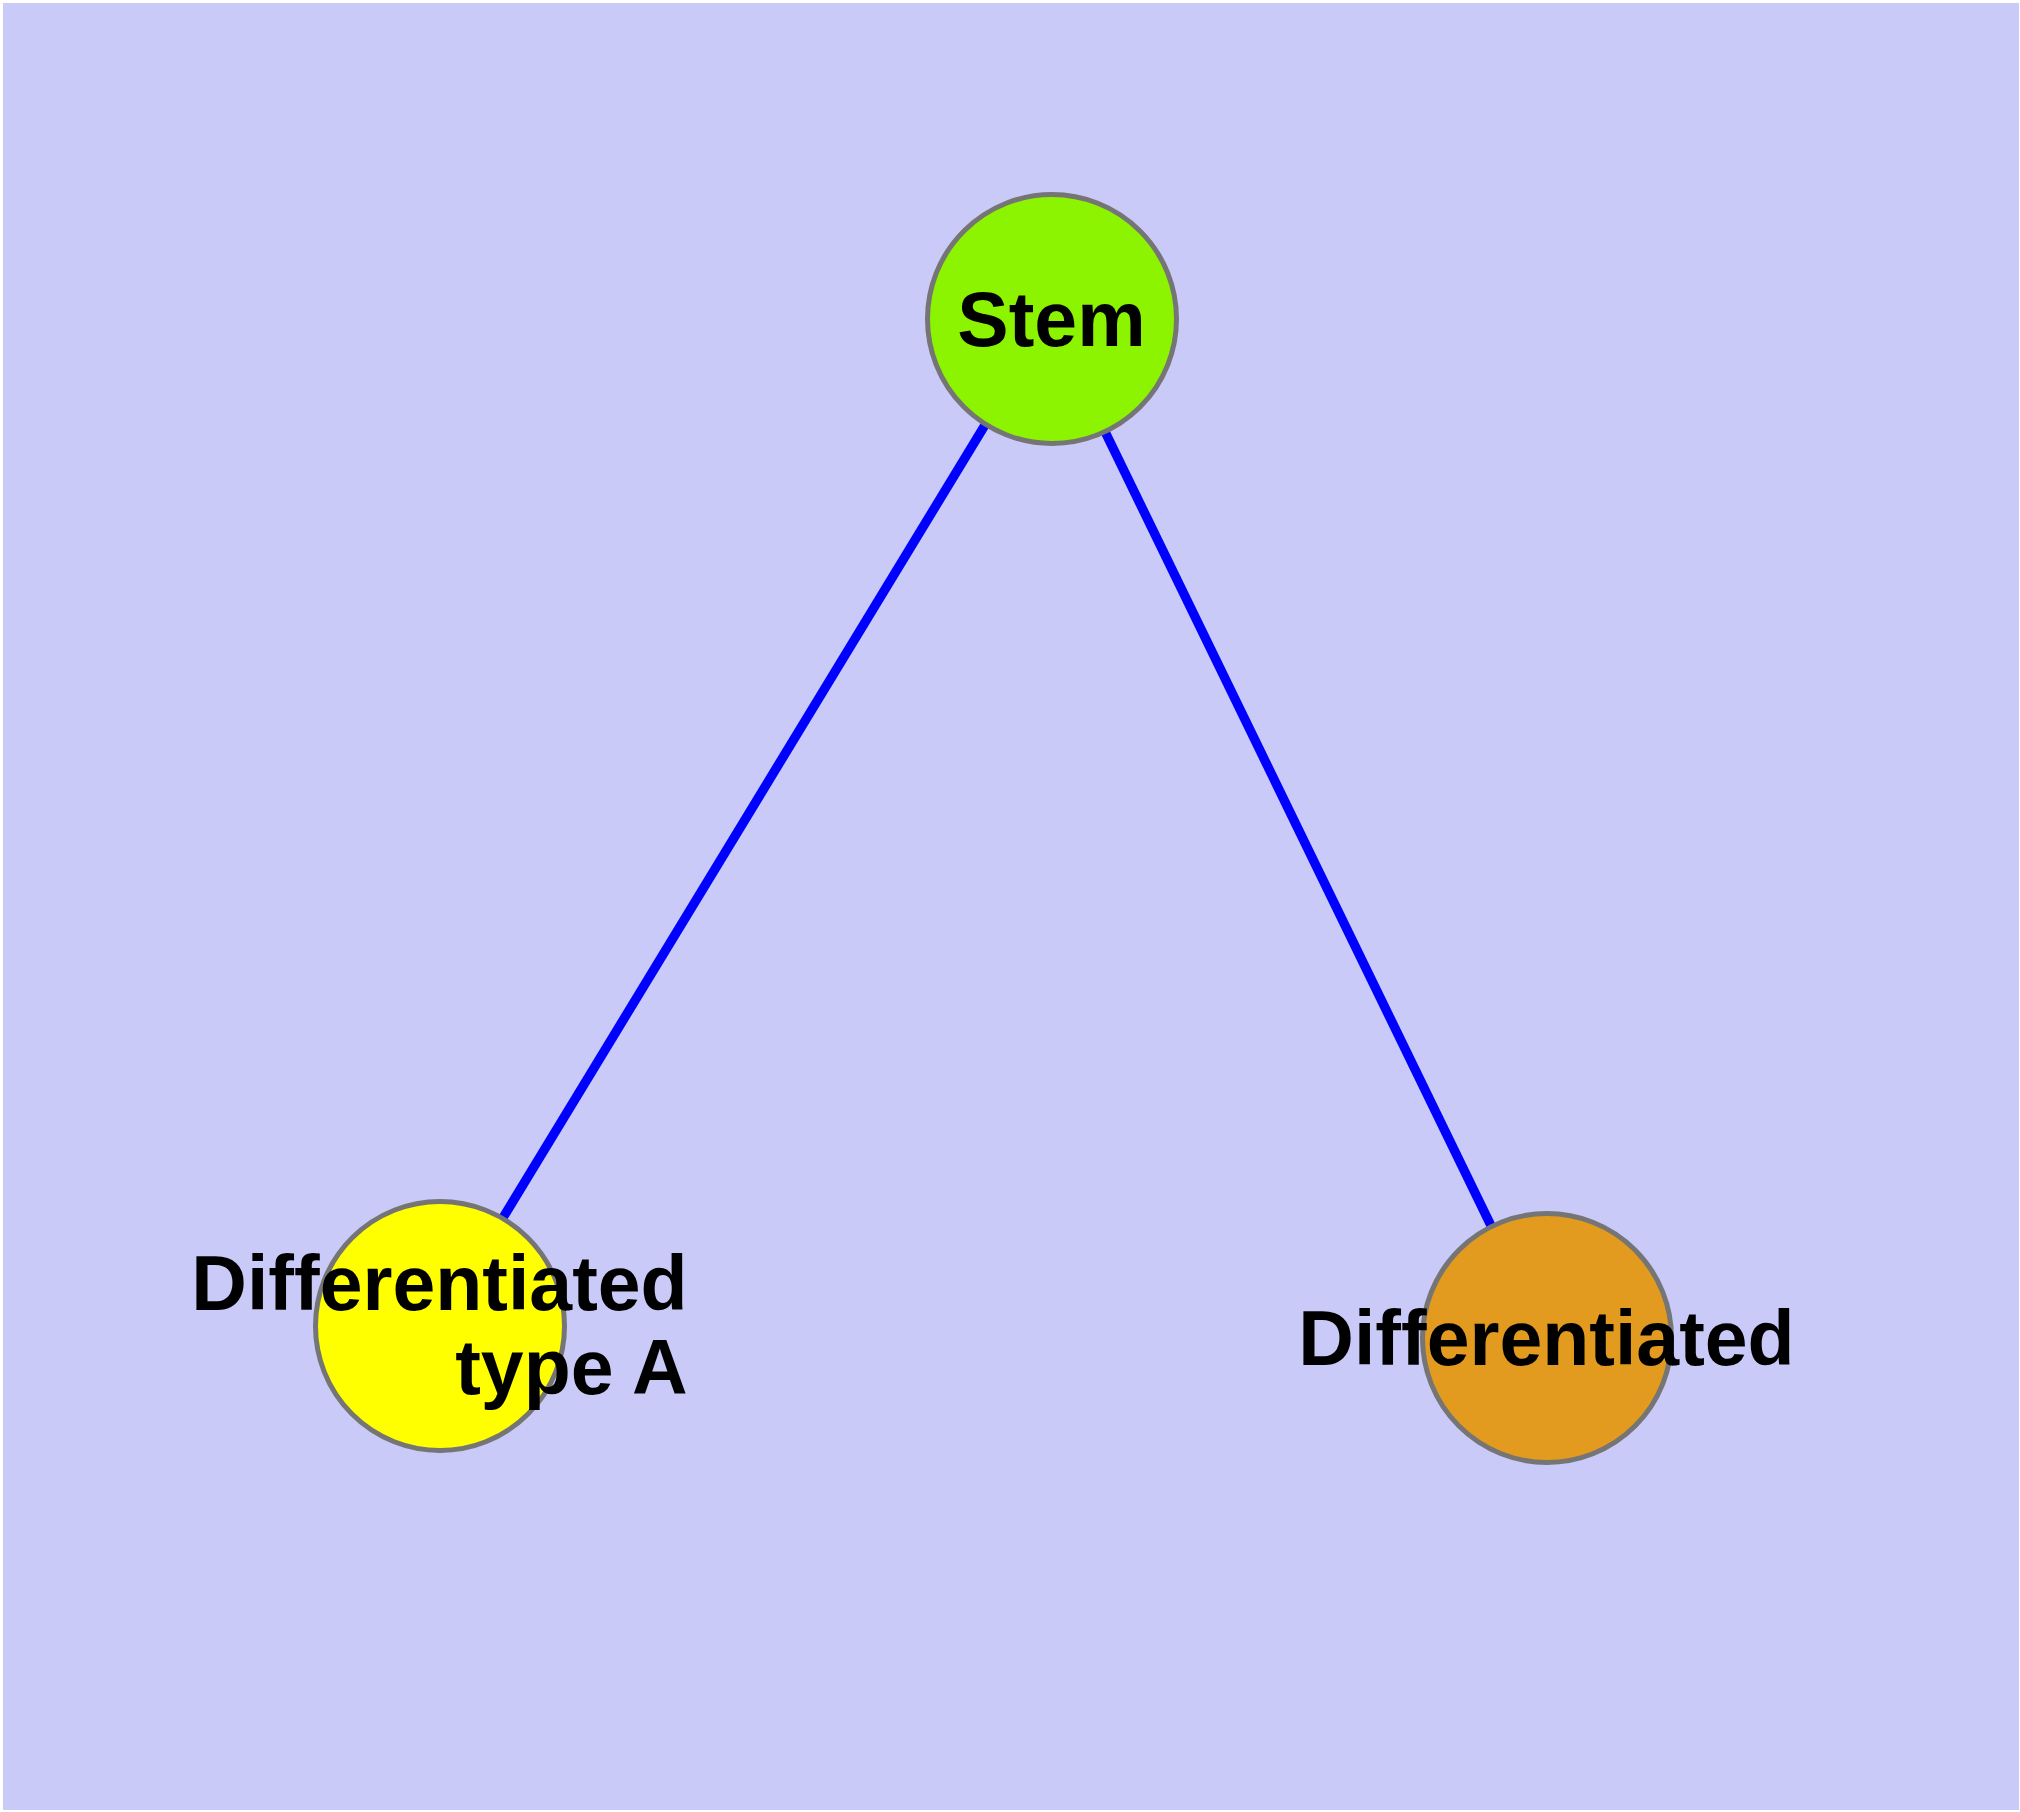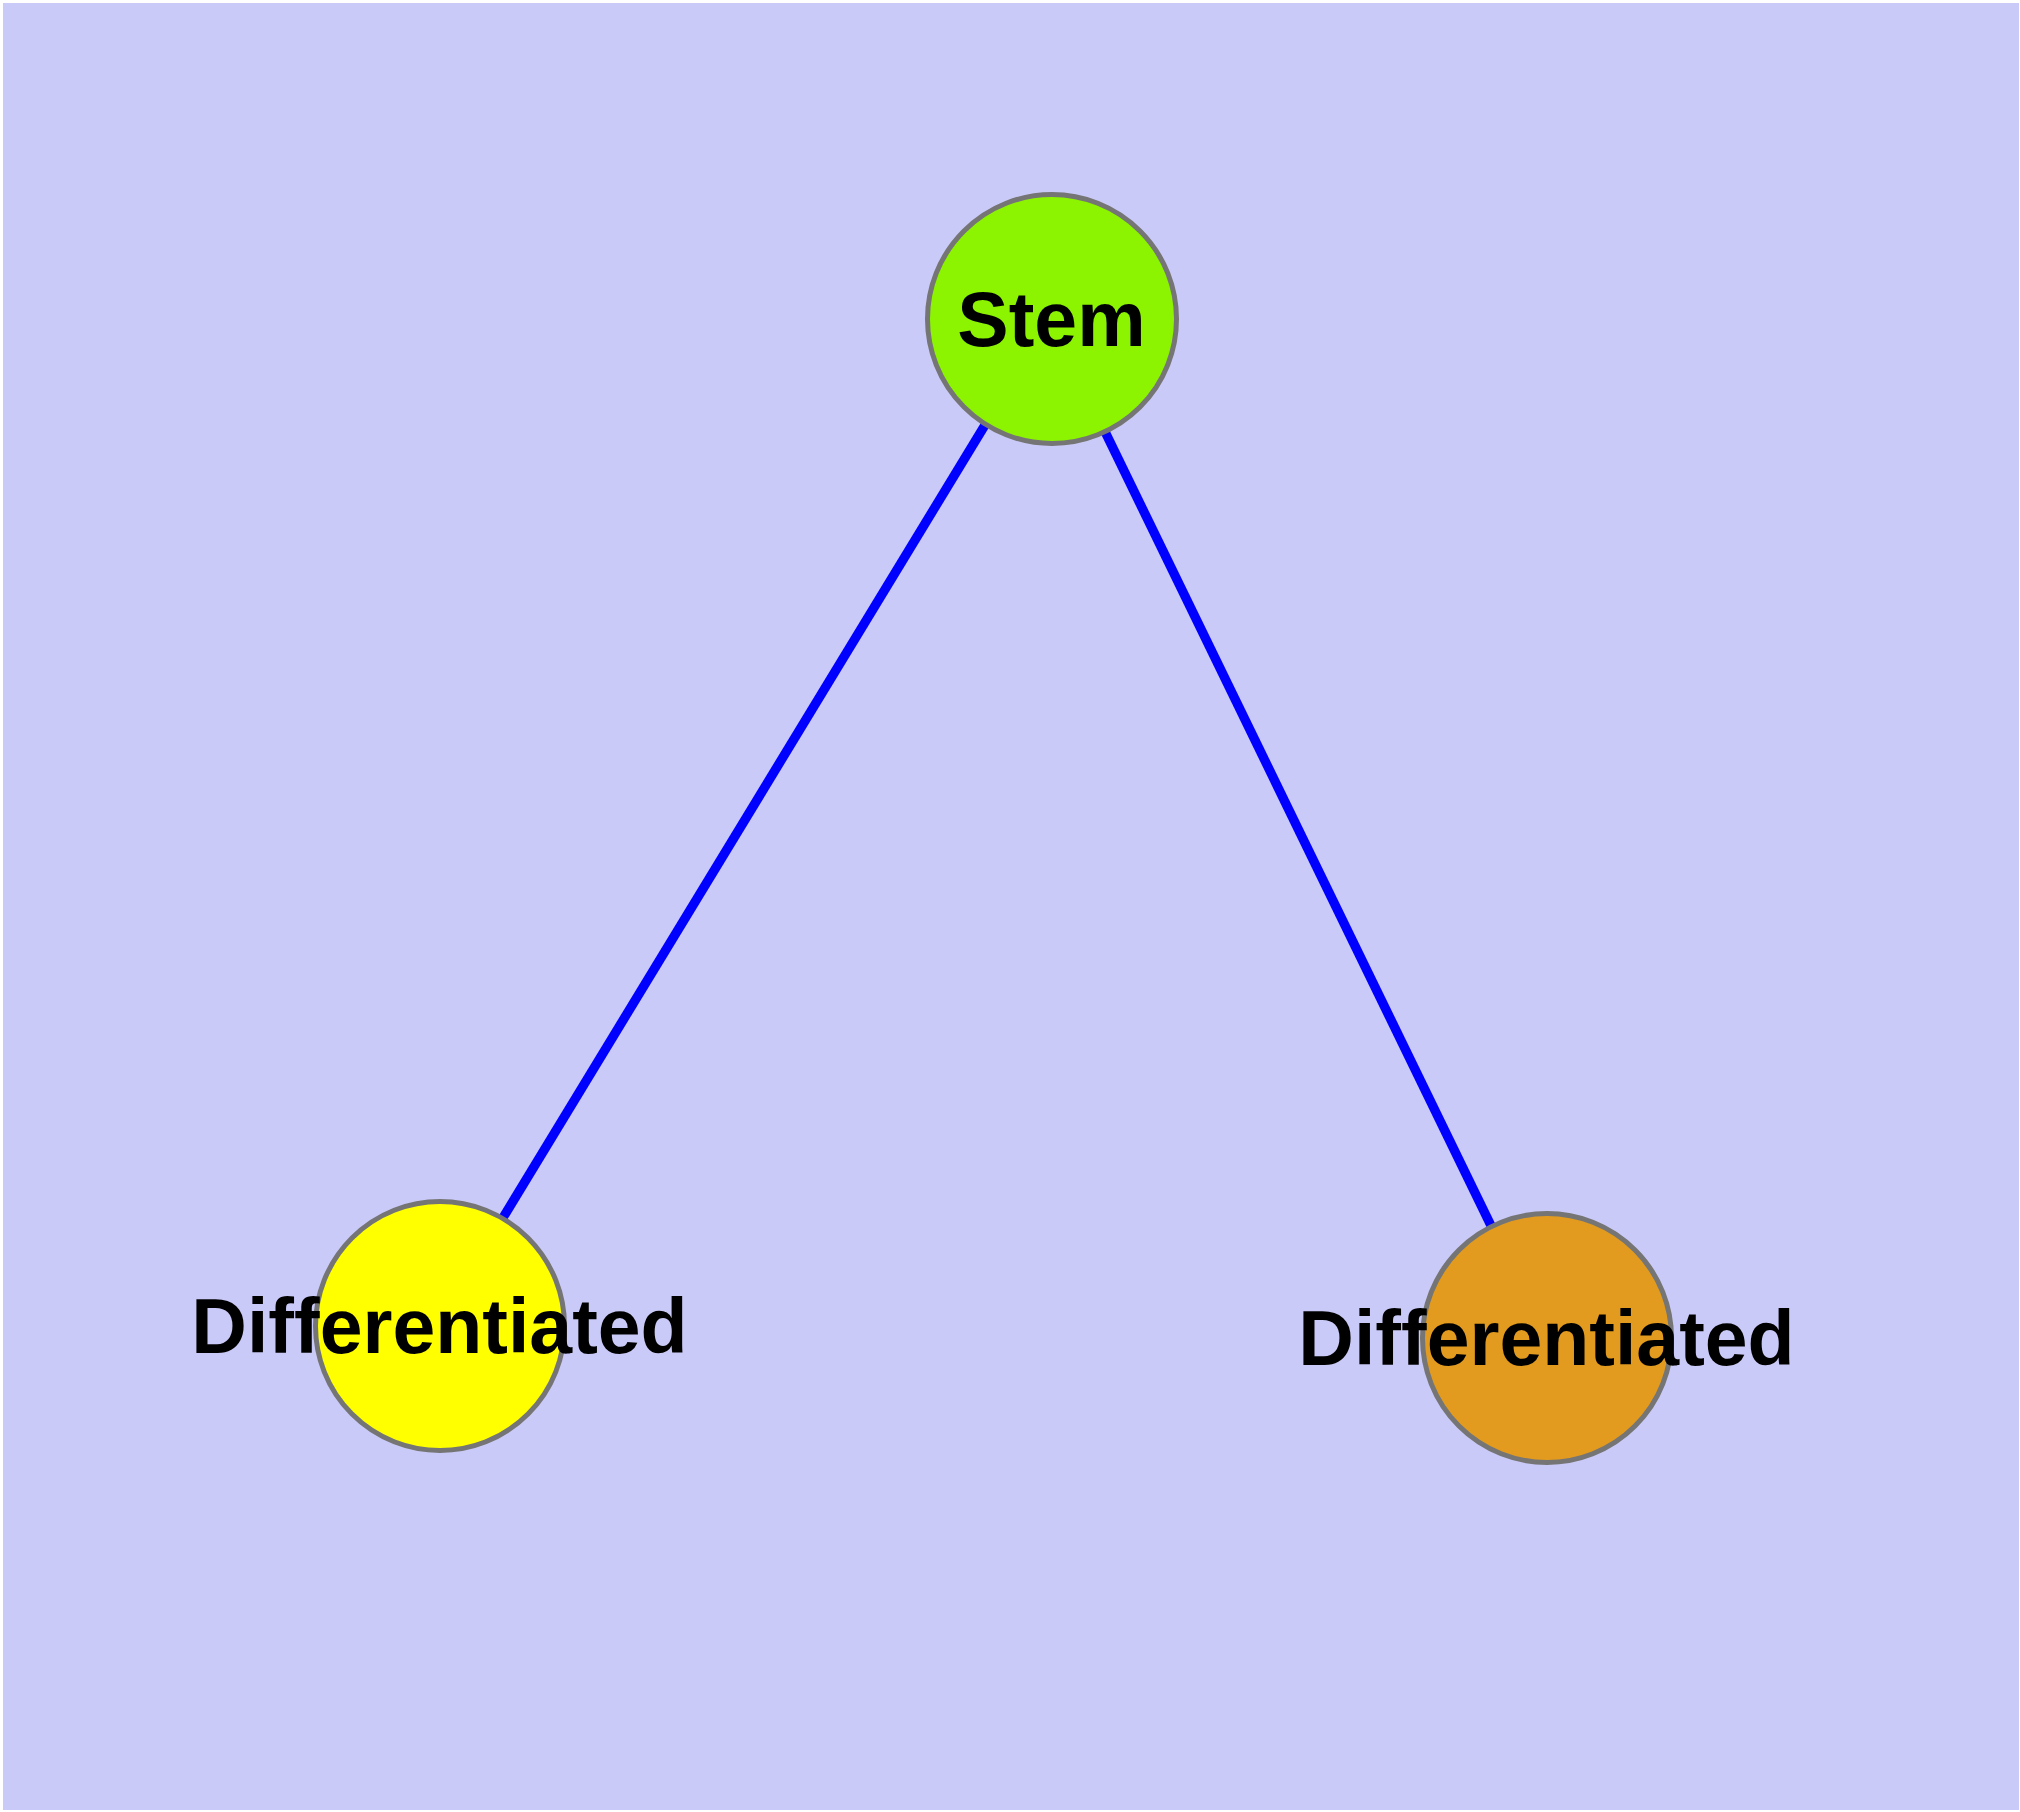--- a/index.html
+++ b/index.html
@@ -62,20 +62,21 @@
     <div class="node" style="left: 1049px; top: 316px; width: 254px; height: 254px; background: rgb(140, 244, 0); border-color: rgb(117, 117, 117); border-width: 5.1px;">
       <div class="node-label" style="color: rgb(0, 0, 0);">
         <span>Stem</span>
 
       </div>
     </div>
 
     <div class="node" style="left: 437px; top: 1323px; width: 254px; height: 254px; background: rgb(255, 255, 0); border-color: rgb(117, 117, 117); border-width: 5.1px;">
       <div class="node-label" style="color: rgb(0, 0, 0);">
         <span>Differentiated</span>
+        <span>type A</span>
       </div>
     </div>
 
     <div class="node" style="left: 1544px; top: 1335px; width: 254px; height: 254px; background: rgb(226, 155, 31); border-color: rgb(117, 117, 117); border-width: 5.1px;">
       <div class="node-label" style="color: rgb(0, 0, 0);">
         <span>Differentiated</span>
       </div>
     </div>
 
   </div>

